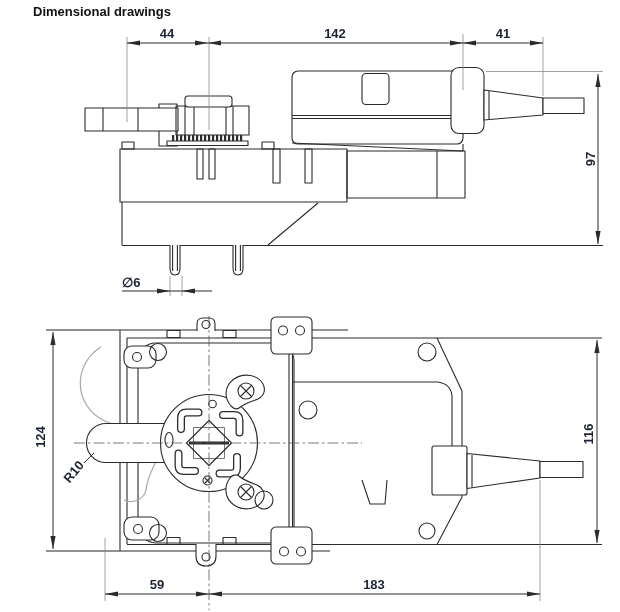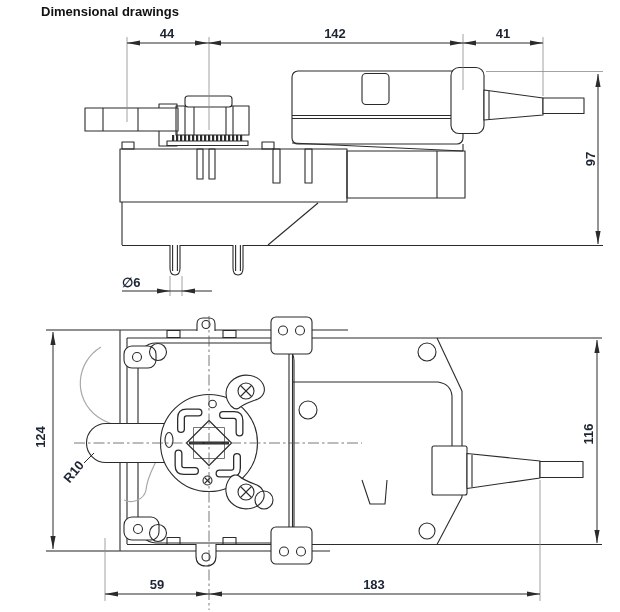--- a/index.html
+++ b/index.html
@@ -1,18 +1,18 @@
 <!DOCTYPE html>
 <html><head>
 <meta charset="utf-8">
 <style>
   html,body{margin:0;padding:0;background:#fff;}
   .canvas{position:relative;width:620px;height:612px;background:#fff;overflow:hidden;
           font-family:"Liberation Sans",sans-serif;}
-  .title{position:absolute;left:41px;top:4px;font-size:13px;font-weight:bold;color:#111;}
+  .title{position:absolute;left:33px;top:4px;font-size:13px;font-weight:bold;color:#111;}
   svg{position:absolute;left:0;top:0;}
   .ext{stroke:#8a8a8a;stroke-width:.8;fill:none;}
   .dim{stroke:#2b2b2b;stroke-width:1;fill:none;}
   .arr{fill:#2b2b2b;stroke:none;}
   .body{stroke:#2b2b2b;stroke-width:1.1;fill:none;stroke-linejoin:round;}
   .wf{fill:#fff;}
   .thin{stroke:#555;stroke-width:.8;fill:none;}
   .cl{stroke:#555;stroke-width:.8;fill:none;stroke-dasharray:11 3 2.5 3;}
   .gray{stroke:#a9a9a9;stroke-width:1.2;fill:none;}
   .teeth{stroke:#2b2b2b;stroke-width:6;stroke-dasharray:2.2 1.8;fill:none;}

